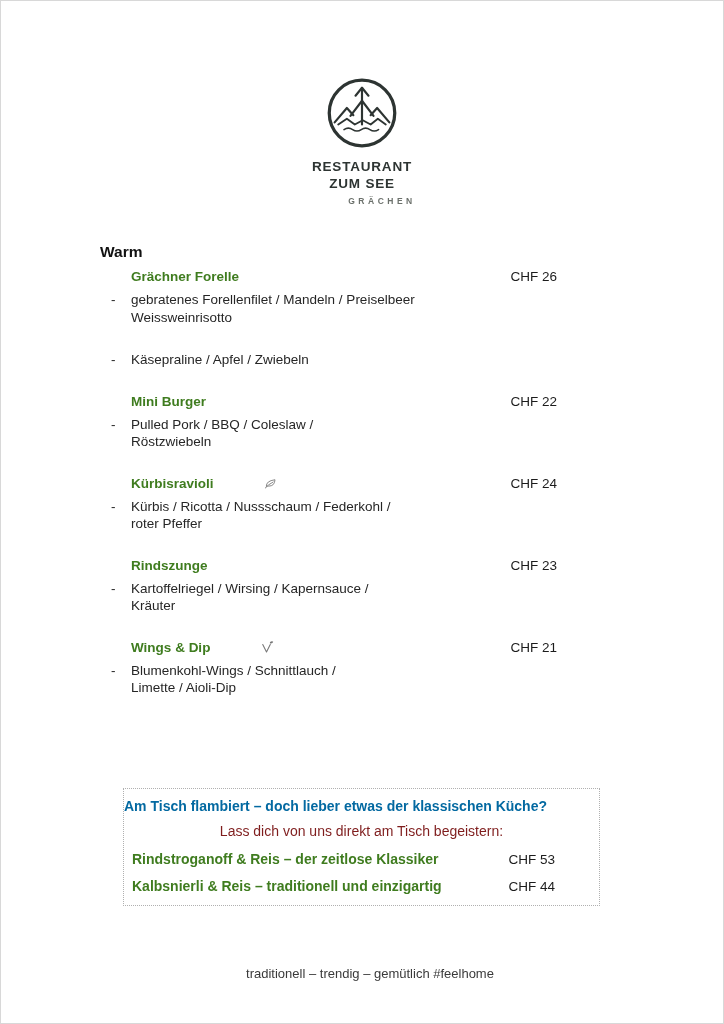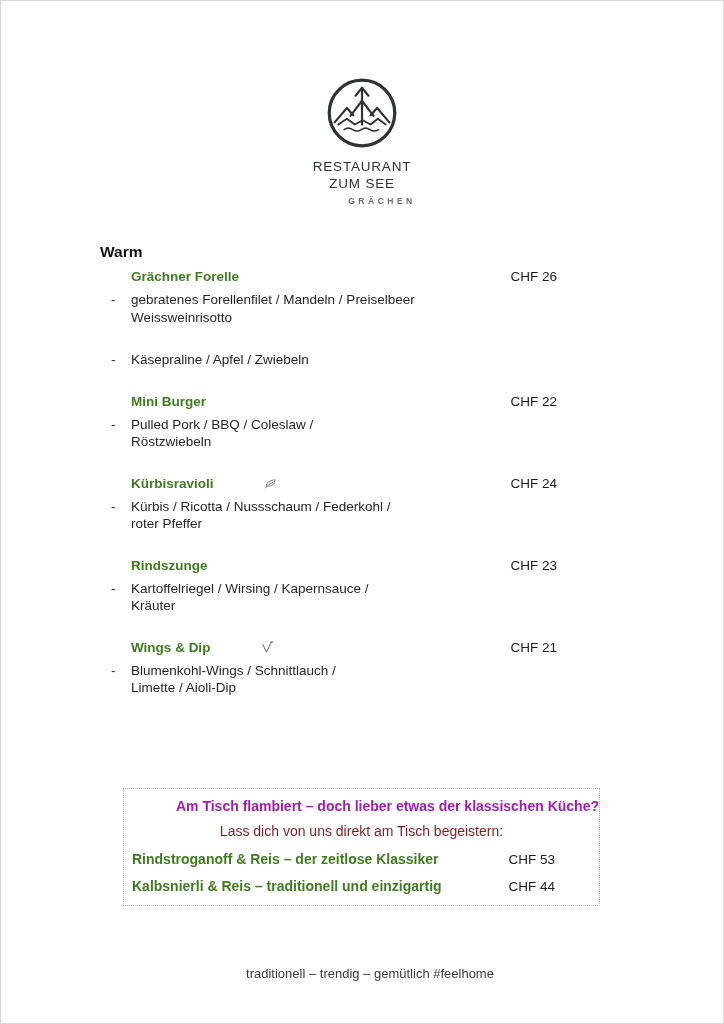--- a/index.html
+++ b/index.html
@@ -14,21 +14,21 @@
     box-sizing:border-box;
   }
   
   .logo-wrap{
     position:absolute;top:76px;left:0;right:0;
     text-align:center;
   }
   .logo-mark{display:inline-block;width:72px;height:72px;}
   .brand-name{
     margin-top:5px;
-    font-size:13.5px;font-weight:400;letter-spacing:0.8px;
+    font-size:13.5px;font-weight:700;letter-spacing:0.8px;
     line-height:17px;color:#2d3432;
   }
   .brand-loc{
     margin-top:4px;
     font-size:8.5px;font-weight:600;letter-spacing:3.5px;
     color:#6b706b;
     padding-left:40px;
   }
   
   .warm-heading{
@@ -64,22 +64,22 @@
   }
   .desc-text{white-space:pre-line;}
   
   .flambe-box{
     position:absolute;top:787px;left:122px;width:477px;
     border:1px dotted #b0b0b0;
     padding:8px 0 10px 0;
     box-sizing:border-box;
   }
   .flambe-title{
-    text-align:right;
-    font-size:14px;font-weight:700;color:#a21caf;
+    text-align:left;
+    font-size:14px;font-weight:700;color:#0369a1;
     line-height:18px;
   }
   .flambe-subtitle{
     text-align:center;margin-top:8px;
     font-size:14px;color:#7f1d1d;line-height:17px;
   }
   .flambe-row{
     display:flex;align-items:baseline;
     margin:10px 44px 0 8px;
     justify-content:space-between;

